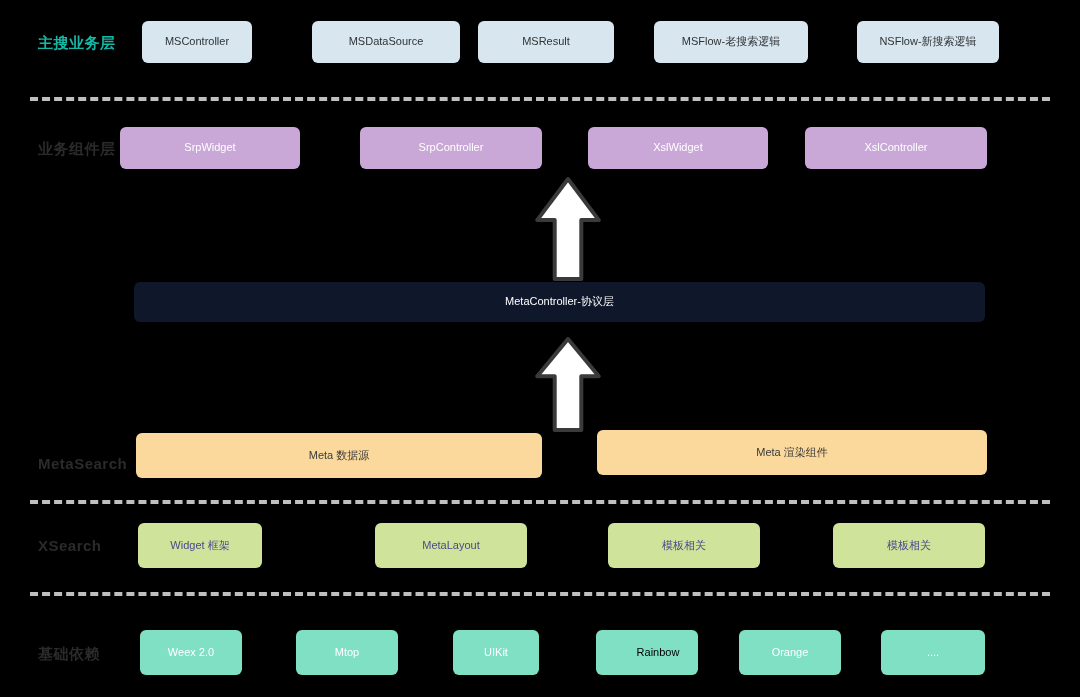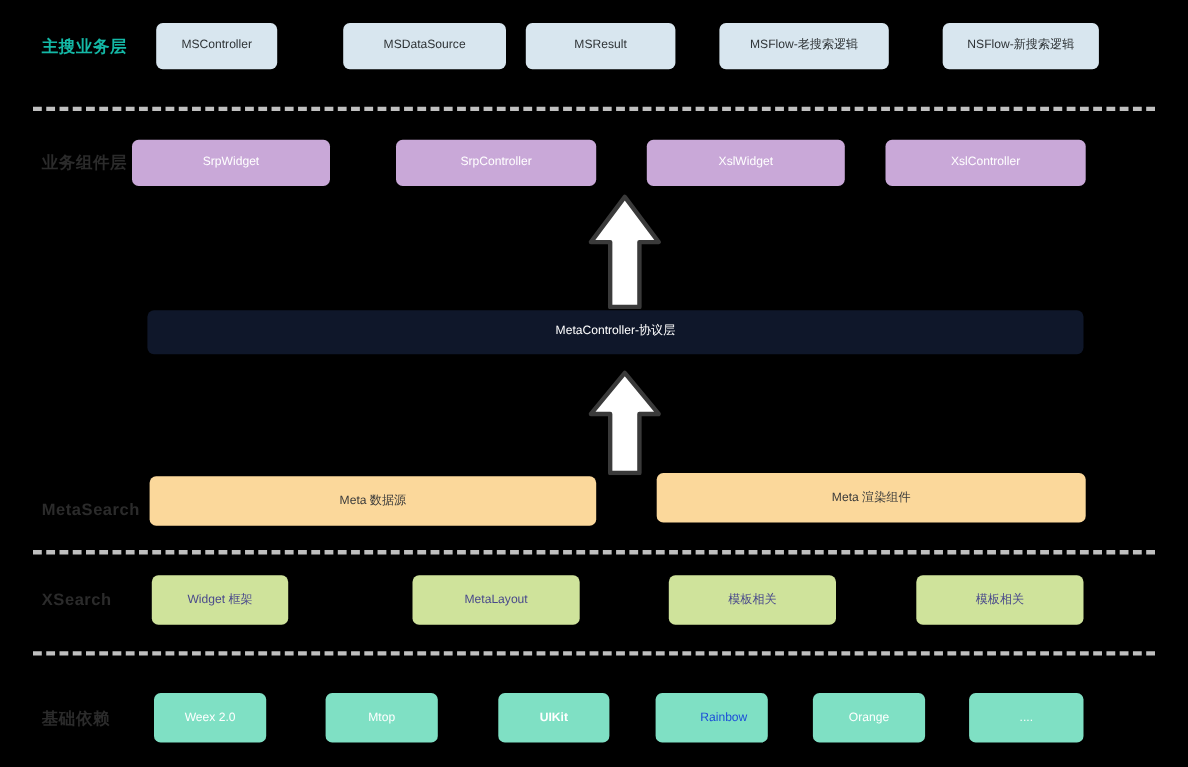--- a/index.html
+++ b/index.html
@@ -75,22 +75,22 @@
     <div class="node" style="left: 136px; top: 433px; width: 406px; height: 45px; background: rgb(251, 216, 155); color: rgb(59, 59, 59); font-weight: 400;">Meta 数据源</div>
     <div class="node" style="left: 597px; top: 430px; width: 390px; height: 45px; background: rgb(251, 216, 155); color: rgb(59, 59, 59); font-weight: 400;">Meta 渲染组件</div>
     <div class="row-label" style="left: 38px; top: 538px; color: rgb(43, 43, 43);">XSearch</div>
     <div class="node" style="left: 138px; top: 523px; width: 124px; height: 45px; background: rgb(207, 227, 155); color: rgb(74, 74, 140); font-weight: 400;">Widget 框架</div>
     <div class="node" style="left: 375px; top: 523px; width: 152px; height: 45px; background: rgb(207, 227, 155); color: rgb(74, 74, 140); font-weight: 400;">MetaLayout</div>
     <div class="node" style="left: 608px; top: 523px; width: 152px; height: 45px; background: rgb(207, 227, 155); color: rgb(74, 74, 140); font-weight: 400;">模板相关</div>
     <div class="node" style="left: 833px; top: 523px; width: 152px; height: 45px; background: rgb(207, 227, 155); color: rgb(74, 74, 140); font-weight: 400;">模板相关</div>
     <div class="row-label" style="left: 38px; top: 646px; color: rgb(43, 43, 43);">基础依赖</div>
     <div class="node" style="left: 140px; top: 630px; width: 102px; height: 45px; background: rgb(127, 224, 196); color: rgb(255, 255, 255); font-weight: 400;">Weex 2.0</div>
     <div class="node" style="left: 296px; top: 630px; width: 102px; height: 45px; background: rgb(127, 224, 196); color: rgb(255, 255, 255); font-weight: 400;">Mtop</div>
-    <div class="node" style="left: 453px; top: 630px; width: 101px; height: 45px; background: rgb(127, 224, 196); color: rgb(255, 255, 255); font-weight: 700;">UIKit</div>
-    <div class="node" style="left: 596px; top: 630px; width: 102px; height: 45px; background: rgb(127, 224, 196); color: #1d4ed8; font-weight: 400; padding-left: 28px;">Rainbow</div>
+    <div class="node" style="left: 453px; top: 630px; width: 86px; height: 45px; background: rgb(127, 224, 196); color: rgb(255, 255, 255); font-weight: 400;">UIKit</div>
+    <div class="node" style="left: 596px; top: 630px; width: 102px; height: 45px; background: rgb(127, 224, 196); color: #000000; font-weight: 400; padding-left: 28px;">Rainbow</div>
     <div class="node" style="left: 739px; top: 630px; width: 102px; height: 45px; background: rgb(127, 224, 196); color: rgb(255, 255, 255); font-weight: 400;">Orange</div>
     <div class="node" style="left: 881px; top: 630px; width: 104px; height: 45px; background: rgb(127, 224, 196); color: rgb(255, 255, 255); font-weight: 400;">....</div>
     <div class="arrow" style="left: 533px; top: 176px; width: 70px; height: 105px;">
       <svg width="70" height="105" viewBox="0 0 70 105">
         <polygon points="35.0,3.0 65.8,44.1 48.3,44.1 48.3,103.0 21.7,103.0 21.7,44.1 4.2,44.1" fill="#ffffff" stroke="#3a3a3a" stroke-width="4" stroke-linejoin="round"></polygon>
       </svg>
     </div>
     <div class="arrow" style="left: 533px; top: 336px; width: 70px; height: 96px;">
       <svg width="70" height="96" viewBox="0 0 70 96">
         <polygon points="35.0,3.0 65.8,40.3 48.3,40.3 48.3,94.0 21.7,94.0 21.7,40.3 4.2,40.3" fill="#ffffff" stroke="#3a3a3a" stroke-width="4" stroke-linejoin="round"></polygon>

